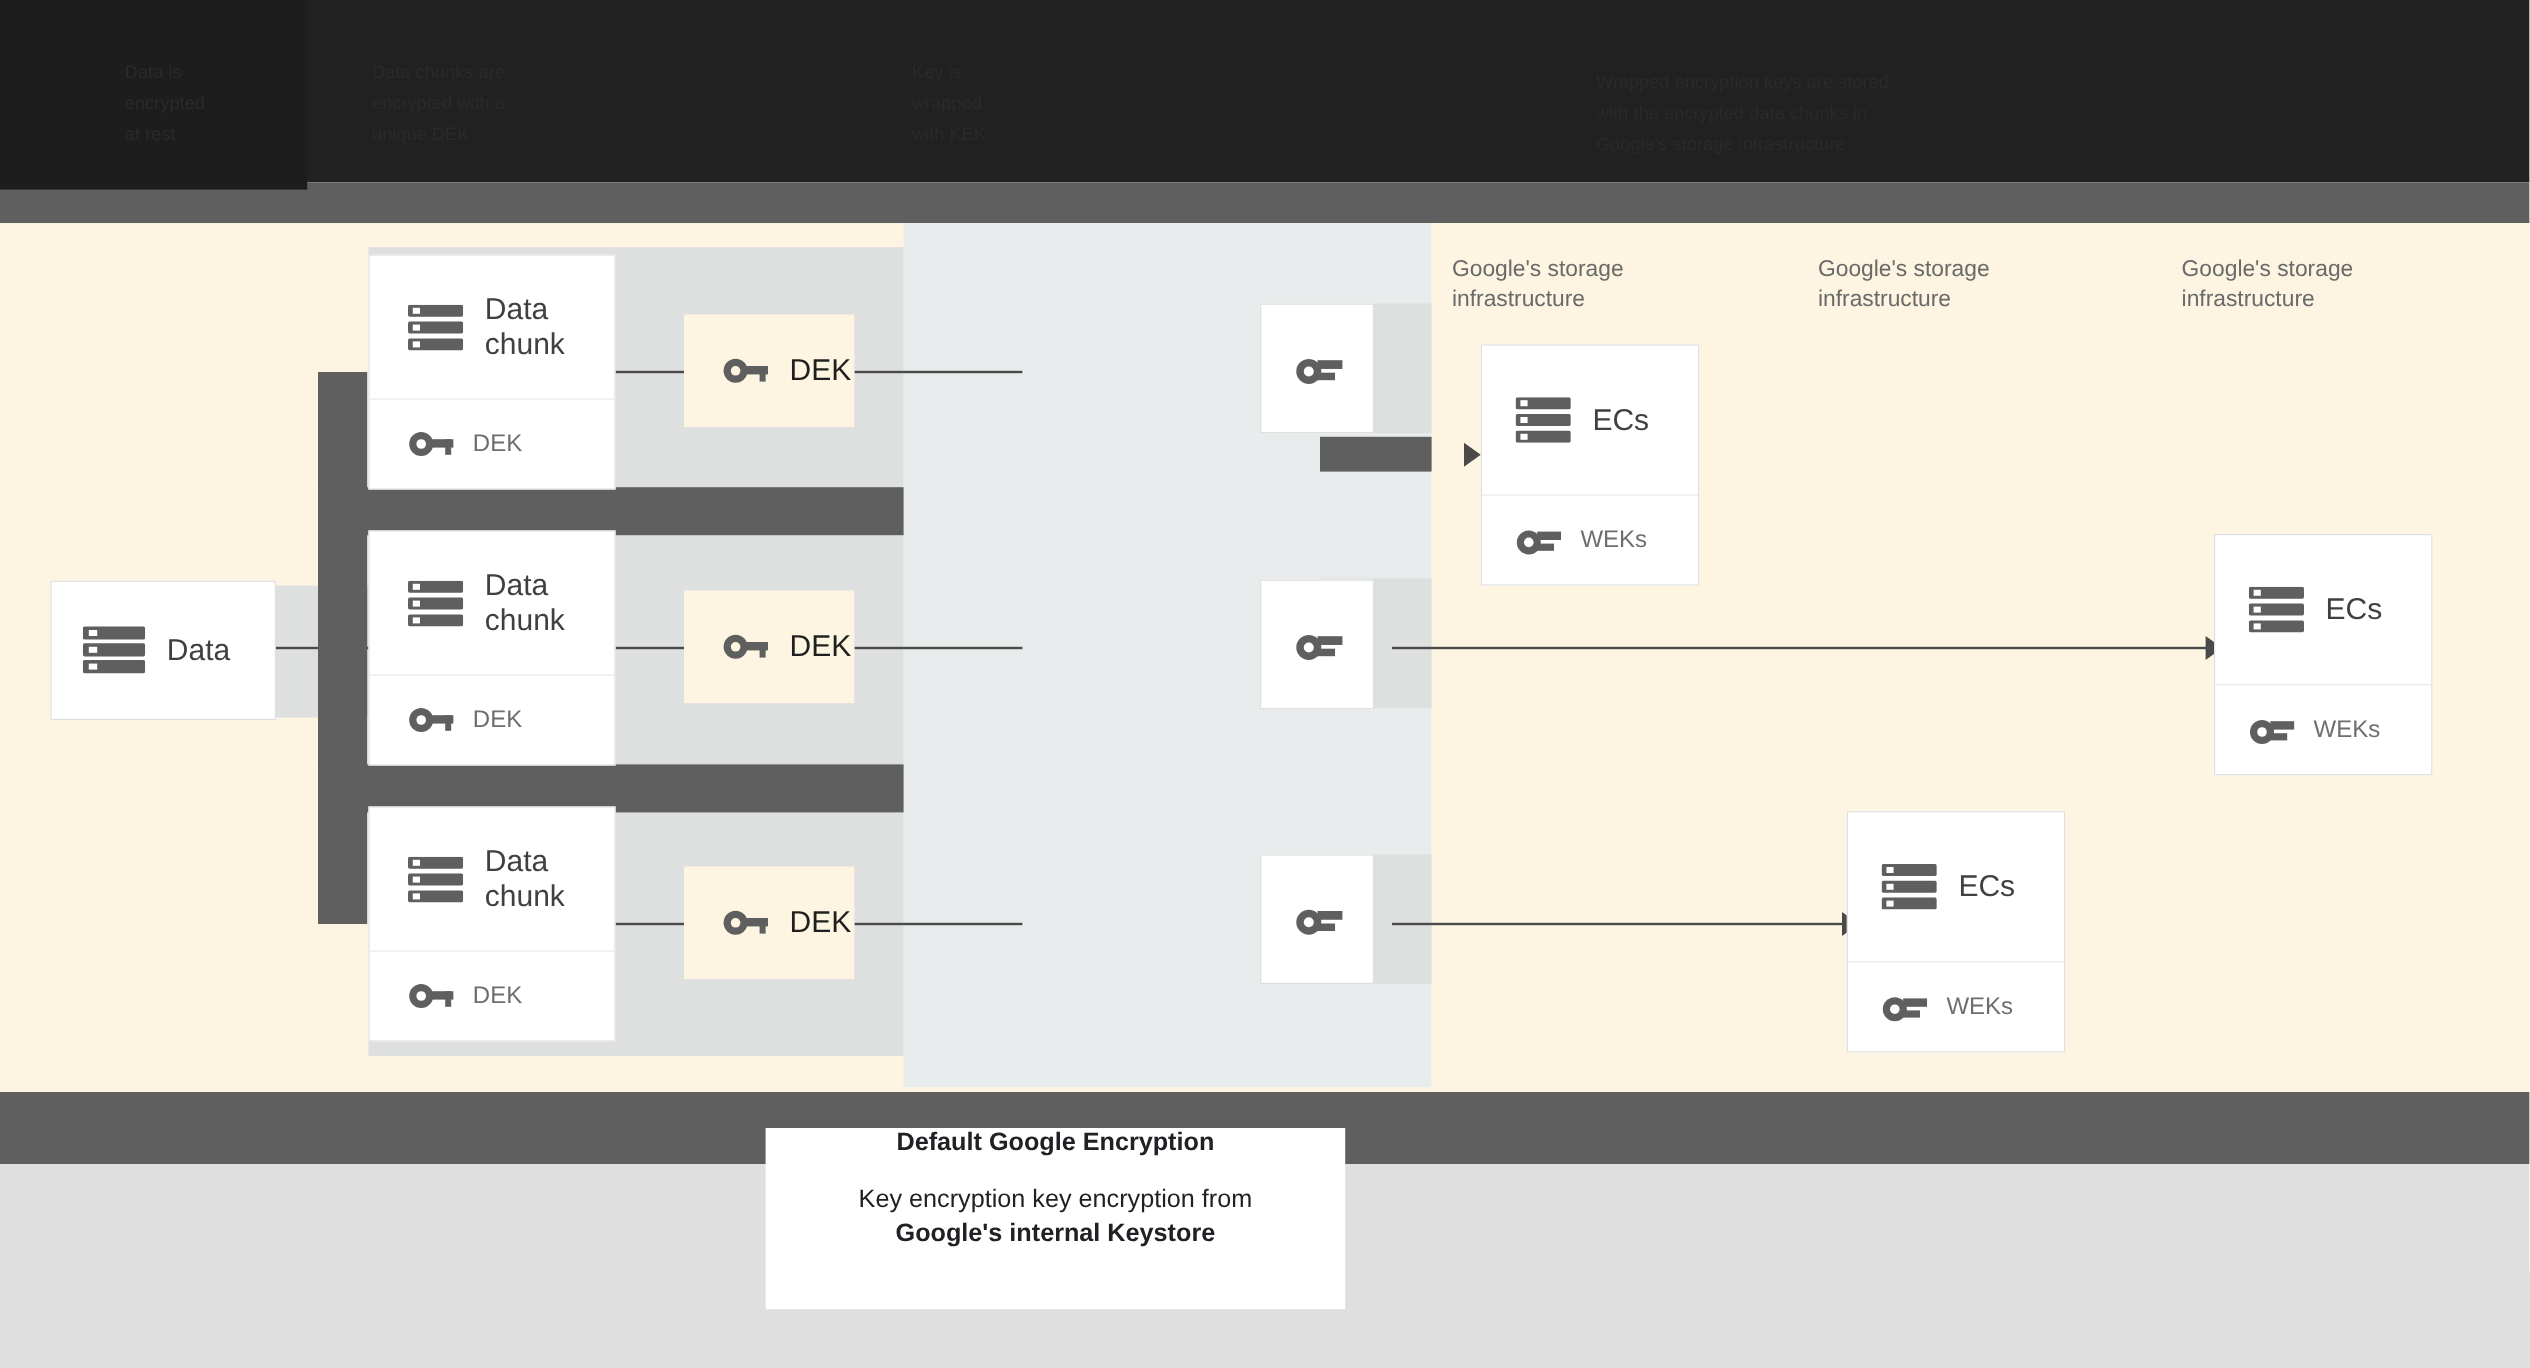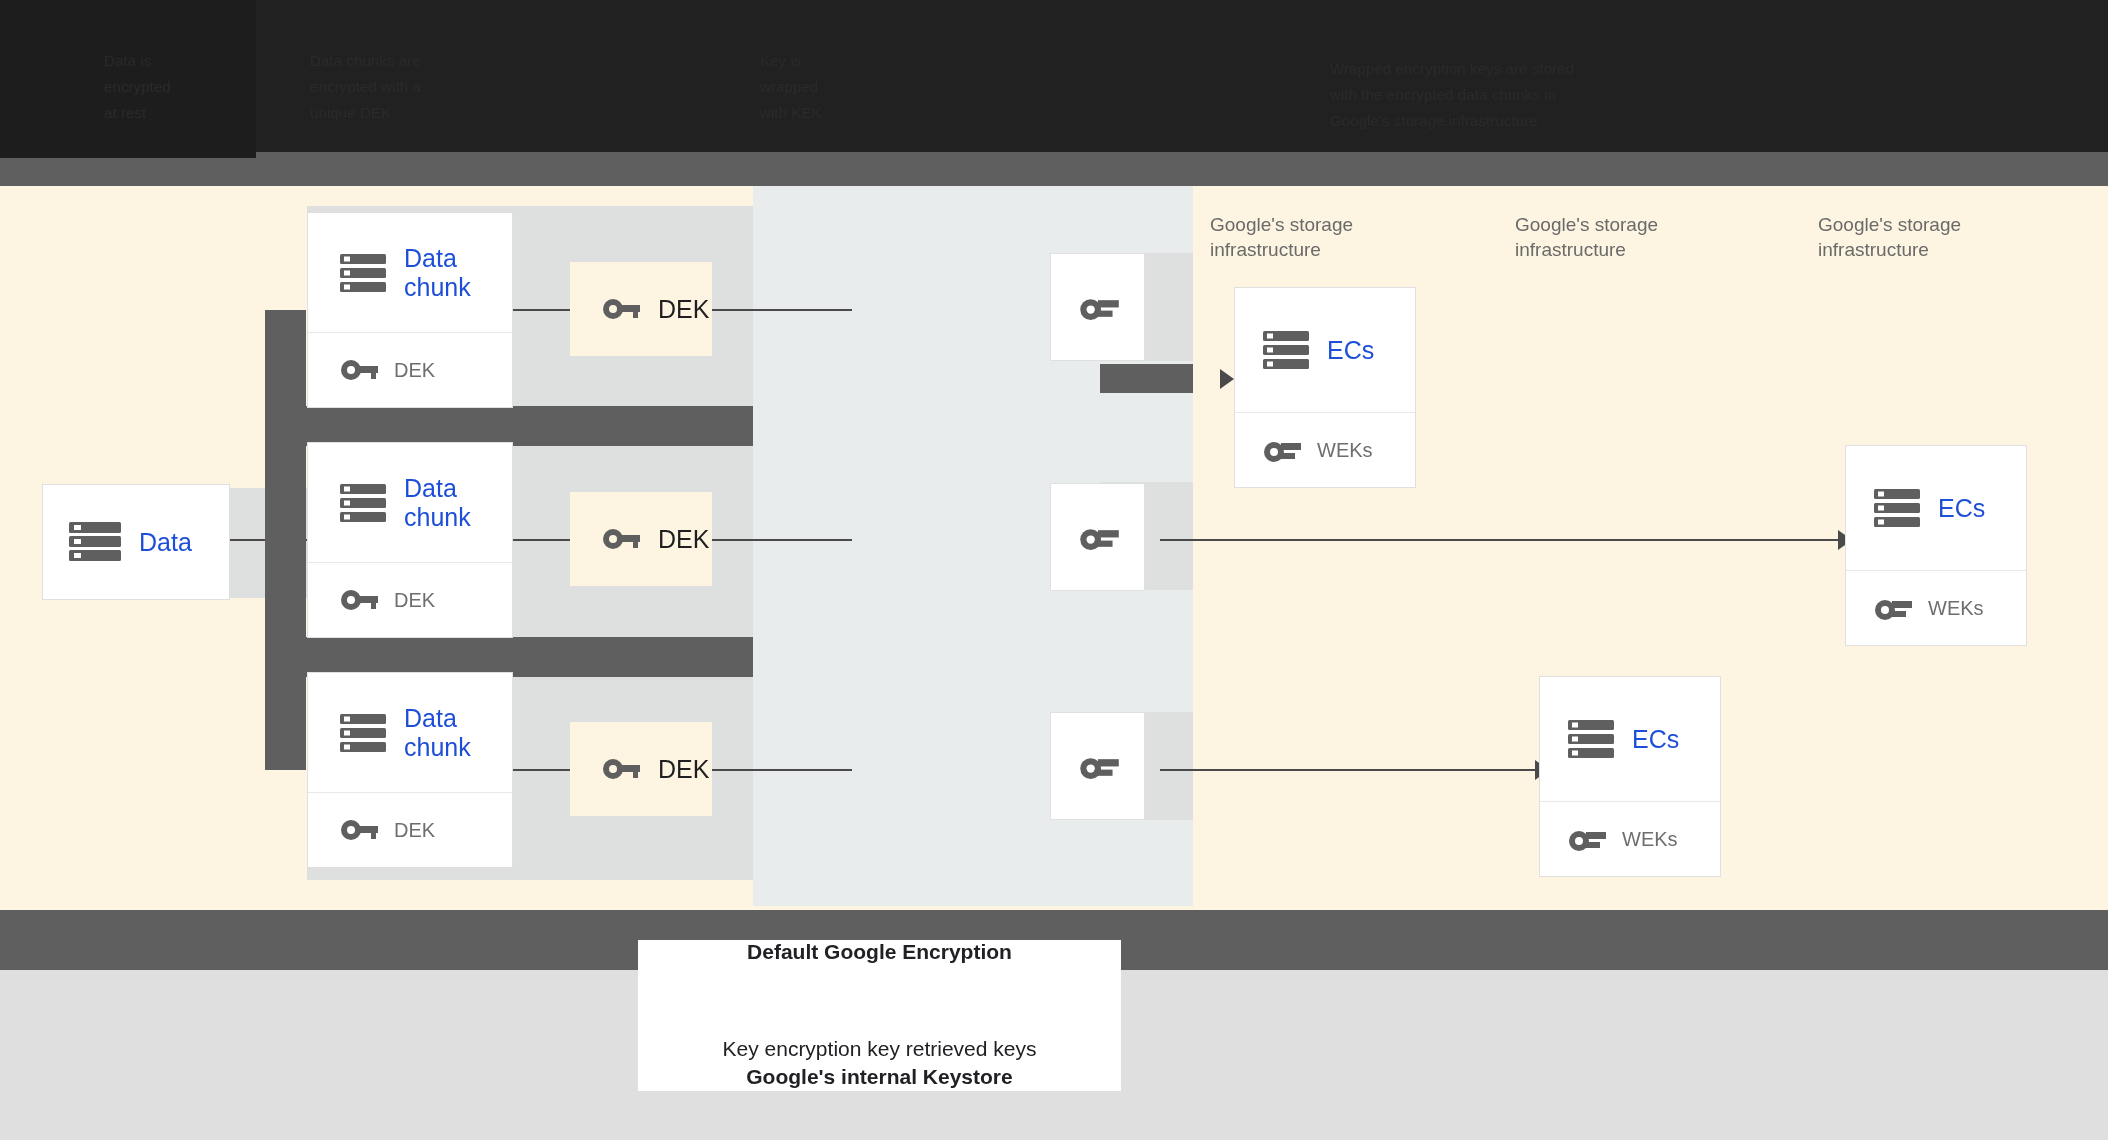--- a/index.html
+++ b/index.html
@@ -67,21 +67,21 @@
   .ar1{left:1220px;top:369px;}
   .ar2{left:1838px;top:530px;}
   .ar3{left:1535px;top:760px;}
 
   
   .card{position:absolute;background:#ffffff;border:1px solid #e0e0e0;box-sizing:border-box;}
   .card-inner{display:flex;flex-direction:column;height:100%;}
   .card-head{display:flex;align-items:center;gap:18px;flex:1;padding:0 0 0 32px;}
   .card-foot{display:flex;align-items:center;gap:16px;flex:0 0 auto;
              padding:0 0 0 32px;height:74px;border-top:1px solid #e8e8e8;}
-  .card-title{font-size:25px;color:#1d4ed8;line-height:29px;}
+  .card-title{font-size:25px;color:#404040;line-height:29px;}
   .card-sub{font-size:20px;color:#6e6e6e;}
 
   
   .chip{position:absolute;display:flex;align-items:center;gap:18px;
         box-sizing:border-box;padding-left:32px;}
   .chip-label{font-size:25px;color:#1f1f1f;}
 
   .c-data{left:42px;top:484px;width:188px;height:116px;}
   .c-chunk1{left:307px;top:212px;width:206px;height:196px;}
   .c-chunk2{left:307px;top:442px;width:206px;height:196px;}
@@ -104,21 +104,21 @@
 
   
   .store-label{position:absolute;font-size:19px;line-height:25px;color:#6a6a6a;white-space:pre-line;}
   .sl1{left:1210px;top:212px;}
   .sl2{left:1515px;top:212px;}
   .sl3{left:1818px;top:212px;}
 
   
   .caption{position:absolute;left:638px;top:940px;width:483px;height:151px;
            background:#ffffff;display:flex;flex-direction:column;align-items:center;
-           justify-content:space-between;gap:22px;}
+           justify-content:flex-start;gap:22px;}
   .cap-title{font-size:21px;font-weight:bold;color:#202124;}
   .cap-body{font-size:21px;color:#202124;text-align:center;line-height:28px;}
   .cap-body b{font-weight:bold;}
 
   
   .icon{display:inline-block;flex:0 0 auto;}
   .svr{width:52px;height:42px;}
   .svr-sm{width:46px;height:38px;}
   .key{width:38px;height:22px;}
 </style>
@@ -449,18 +449,18 @@
           </svg>
         </span>
         <span class="card-sub">WEKs</span>
       </div>
     </div>
   </div>
 
   <div class="caption">
     <div class="cap-title">Default Google Encryption</div>
     <div class="cap-body">
-      <span>Key encryption key retrieved keys</span><br>
+      <span>Key encryption key encryption from</span><br>
       <b>Google's internal Keystore</b>
     </div>
   </div>
 
 </div>
 
 </body></html>

